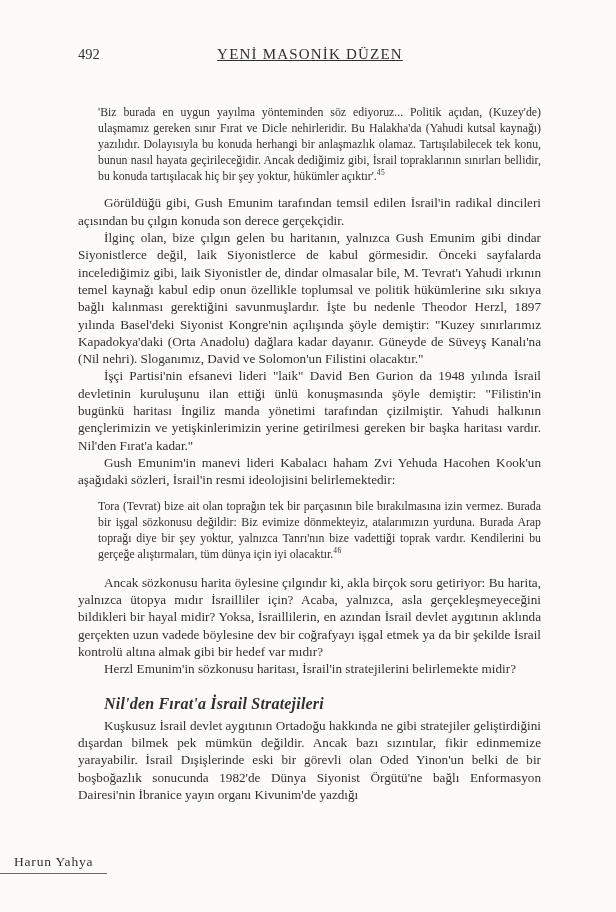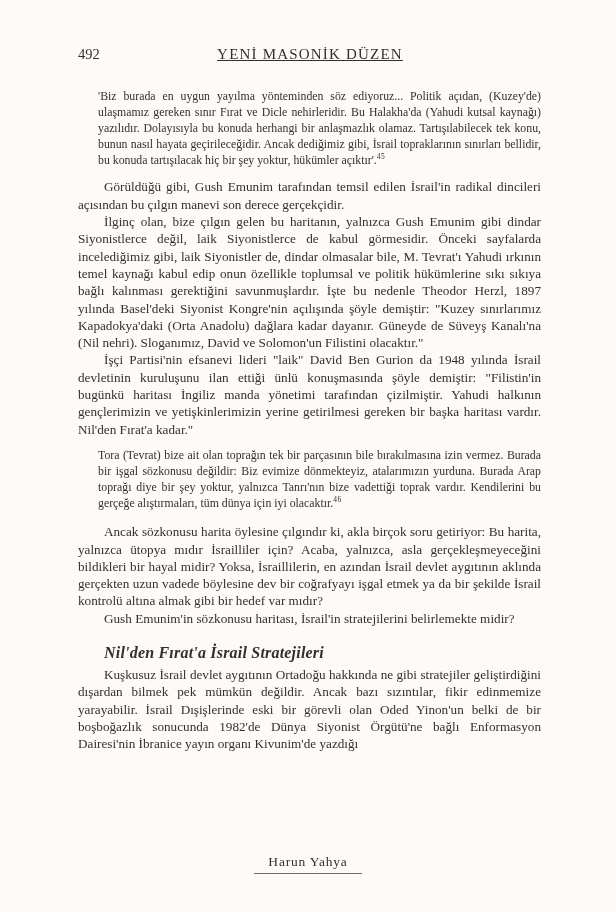--- a/index.html
+++ b/index.html
@@ -32,21 +32,21 @@
     letter-spacing: 1.2px;
     text-decoration: underline;
   }
   .body {
     position: absolute;
     top: 88px;
     left: 78px;
     width: 463px;
   }
   .quote {
-    margin: 0 0 10px 20px;
+    margin: 16px 0 10px 20px;
     width: 443px;
     font-size: 11.8px;
     line-height: 16.1px;
     text-align: justify;
   }
   .quote.q2 { margin: 9px 16px 12px 20px; }
   .para {
     margin: 0;
     font-size: 13.2px;
     line-height: 17.3px;
@@ -64,21 +64,21 @@
     font-size: 16px;
     font-weight: bold;
     letter-spacing: 0.2px;
     font-style: italic;
   }
   .footer {
     position: absolute;
     bottom: 38px;
     left: 0;
     right: 0;
-    text-align: center;
+    text-align: left;
   }
   .fauthor {
     display: inline-block;
     font-size: 13.5px;
     letter-spacing: 0.8px;
     padding: 0 14px 3px 14px;
     border-bottom: 1px solid #6e6a66;
   }
 </style>
 </head>
@@ -88,28 +88,29 @@
 
   <div class="header">
     <span class="pagenum">492</span>
     <div class="htitle">YENİ MASONİK DÜZEN</div>
   </div>
 
   <div class="body">
 
     <div class="quote"><span>'Biz burada en uygun yayılma yönteminden söz ediyoruz... Politik açıdan, (Kuzey'de) ulaşmamız gereken sınır Fırat ve Dicle nehirleridir. Bu Halakha'da (Yahudi kutsal kaynağı) yazılıdır. Dolayısıyla bu konuda herhangi bir anlaşmazlık olamaz. Tartışılabilecek tek konu, bunun nasıl hayata geçirileceğidir. Ancak dediğimiz gibi, İsrail topraklarının sınırları bellidir, bu konuda tartışılacak hiç bir şey yoktur, hükümler açıktır'.</span><sup class="fnref">45</sup></div>
 
-    <p class="para">Görüldüğü gibi, Gush Emunim tarafından temsil edilen İsrail'in radikal dincileri açısından bu çılgın manevi son derece gerçekçidir.</p>
+    <p class="para">Görüldüğü gibi, Gush Emunim tarafından temsil edilen İsrail'in radikal dincileri açısından bu çılgın konuda son derece gerçekçidir.</p>
     <p class="para">İlginç olan, bize çılgın gelen bu haritanın, yalnızca Gush Emunim gibi dindar Siyonistlerce değil, laik Siyonistlerce de kabul görmesidir. Önceki sayfalarda incelediğimiz gibi, laik Siyonistler de, dindar olmasalar bile, M. Tevrat'ı Yahudi ırkının temel kaynağı kabul edip onun özellikle toplumsal ve politik hükümlerine sıkı sıkıya bağlı kalınması gerektiğini savunmuşlardır. İşte bu nedenle Theodor Herzl, 1897 yılında Basel'deki Siyonist Kongre'nin açılışında şöyle demiştir: "Kuzey sınırlarımız Kapadokya'daki (Orta Anadolu) dağlara kadar dayanır. Güneyde de Süveyş Kanalı'na (Nil nehri). Sloganımız, David ve Solomon'un Filistini olacaktır."</p>
     <p class="para">İşçi Partisi'nin efsanevi lideri "laik" David Ben Gurion da 1948 yılında İsrail devletinin kuruluşunu ilan ettiği ünlü konuşmasında şöyle demiştir: "Filistin'in bugünkü haritası İngiliz manda yönetimi tarafından çizilmiştir. Yahudi halkının gençlerimizin ve yetişkinlerimizin yerine getirilmesi gereken bir başka haritası vardır. Nil'den Fırat'a kadar."</p>
+    <p class="para">Gush Emunim'in manevi lideri Kabalacı haham Zvi Yehuda Hacohen Kook'un aşağıdaki sözleri, İsrail'in resmi ideolojisini belirlemektedir:</p>
 
     <div class="quote q2"><span>Tora (Tevrat) bize ait olan toprağın tek bir parçasının bile bırakılmasına izin vermez. Burada bir işgal sözkonusu değildir: Biz evimize dönmekteyiz, atalarımızın yurduna. Burada Arap toprağı diye bir şey yoktur, yalnızca Tanrı'nın bize vadettiği toprak vardır. Kendilerini bu gerçeğe alıştırmaları, tüm dünya için iyi olacaktır.</span><sup class="fnref">46</sup></div>
 
     <p class="para">Ancak sözkonusu harita öylesine çılgındır ki, akla birçok soru getiriyor: Bu harita, yalnızca ütopya mıdır İsrailliler için? Acaba, yalnızca, asla gerçekleşmeyeceğini bildikleri bir hayal midir? Yoksa, İsraillilerin, en azından İsrail devlet aygıtının aklında gerçekten uzun vadede böylesine dev bir coğrafyayı işgal etmek ya da bir şekilde İsrail kontrolü altına almak gibi bir hedef var mıdır?</p>
-    <p class="para">Gush Emunim'in sözkonusu haritası, İsrail'in stratejilerini belirlemekte midir?</p>
+    <p class="para">Herzl Emunim'in sözkonusu haritası, İsrail'in stratejilerini belirlemekte midir?</p>
 
     <h2 class="heading">Nil'den Fırat'a İsrail Stratejileri</h2>
 
     <p class="para">Kuşkusuz İsrail devlet aygıtının Ortadoğu hakkında ne gibi stratejiler geliştirdiğini dışardan bilmek pek mümkün değildir. Ancak bazı sızıntılar, fikir edinmemize yarayabilir. İsrail Dışişlerinde eski bir görevli olan Oded Yinon'un belki de bir boşboğazlık sonucunda 1982'de Dünya Siyonist Örgütü'ne bağlı Enformasyon Dairesi'nin İbranice yayın organı Kivunim'de yazdığı</p>
 
   </div>
 
   <div class="footer">
     <span class="fauthor">Harun Yahya</span>
   </div>

